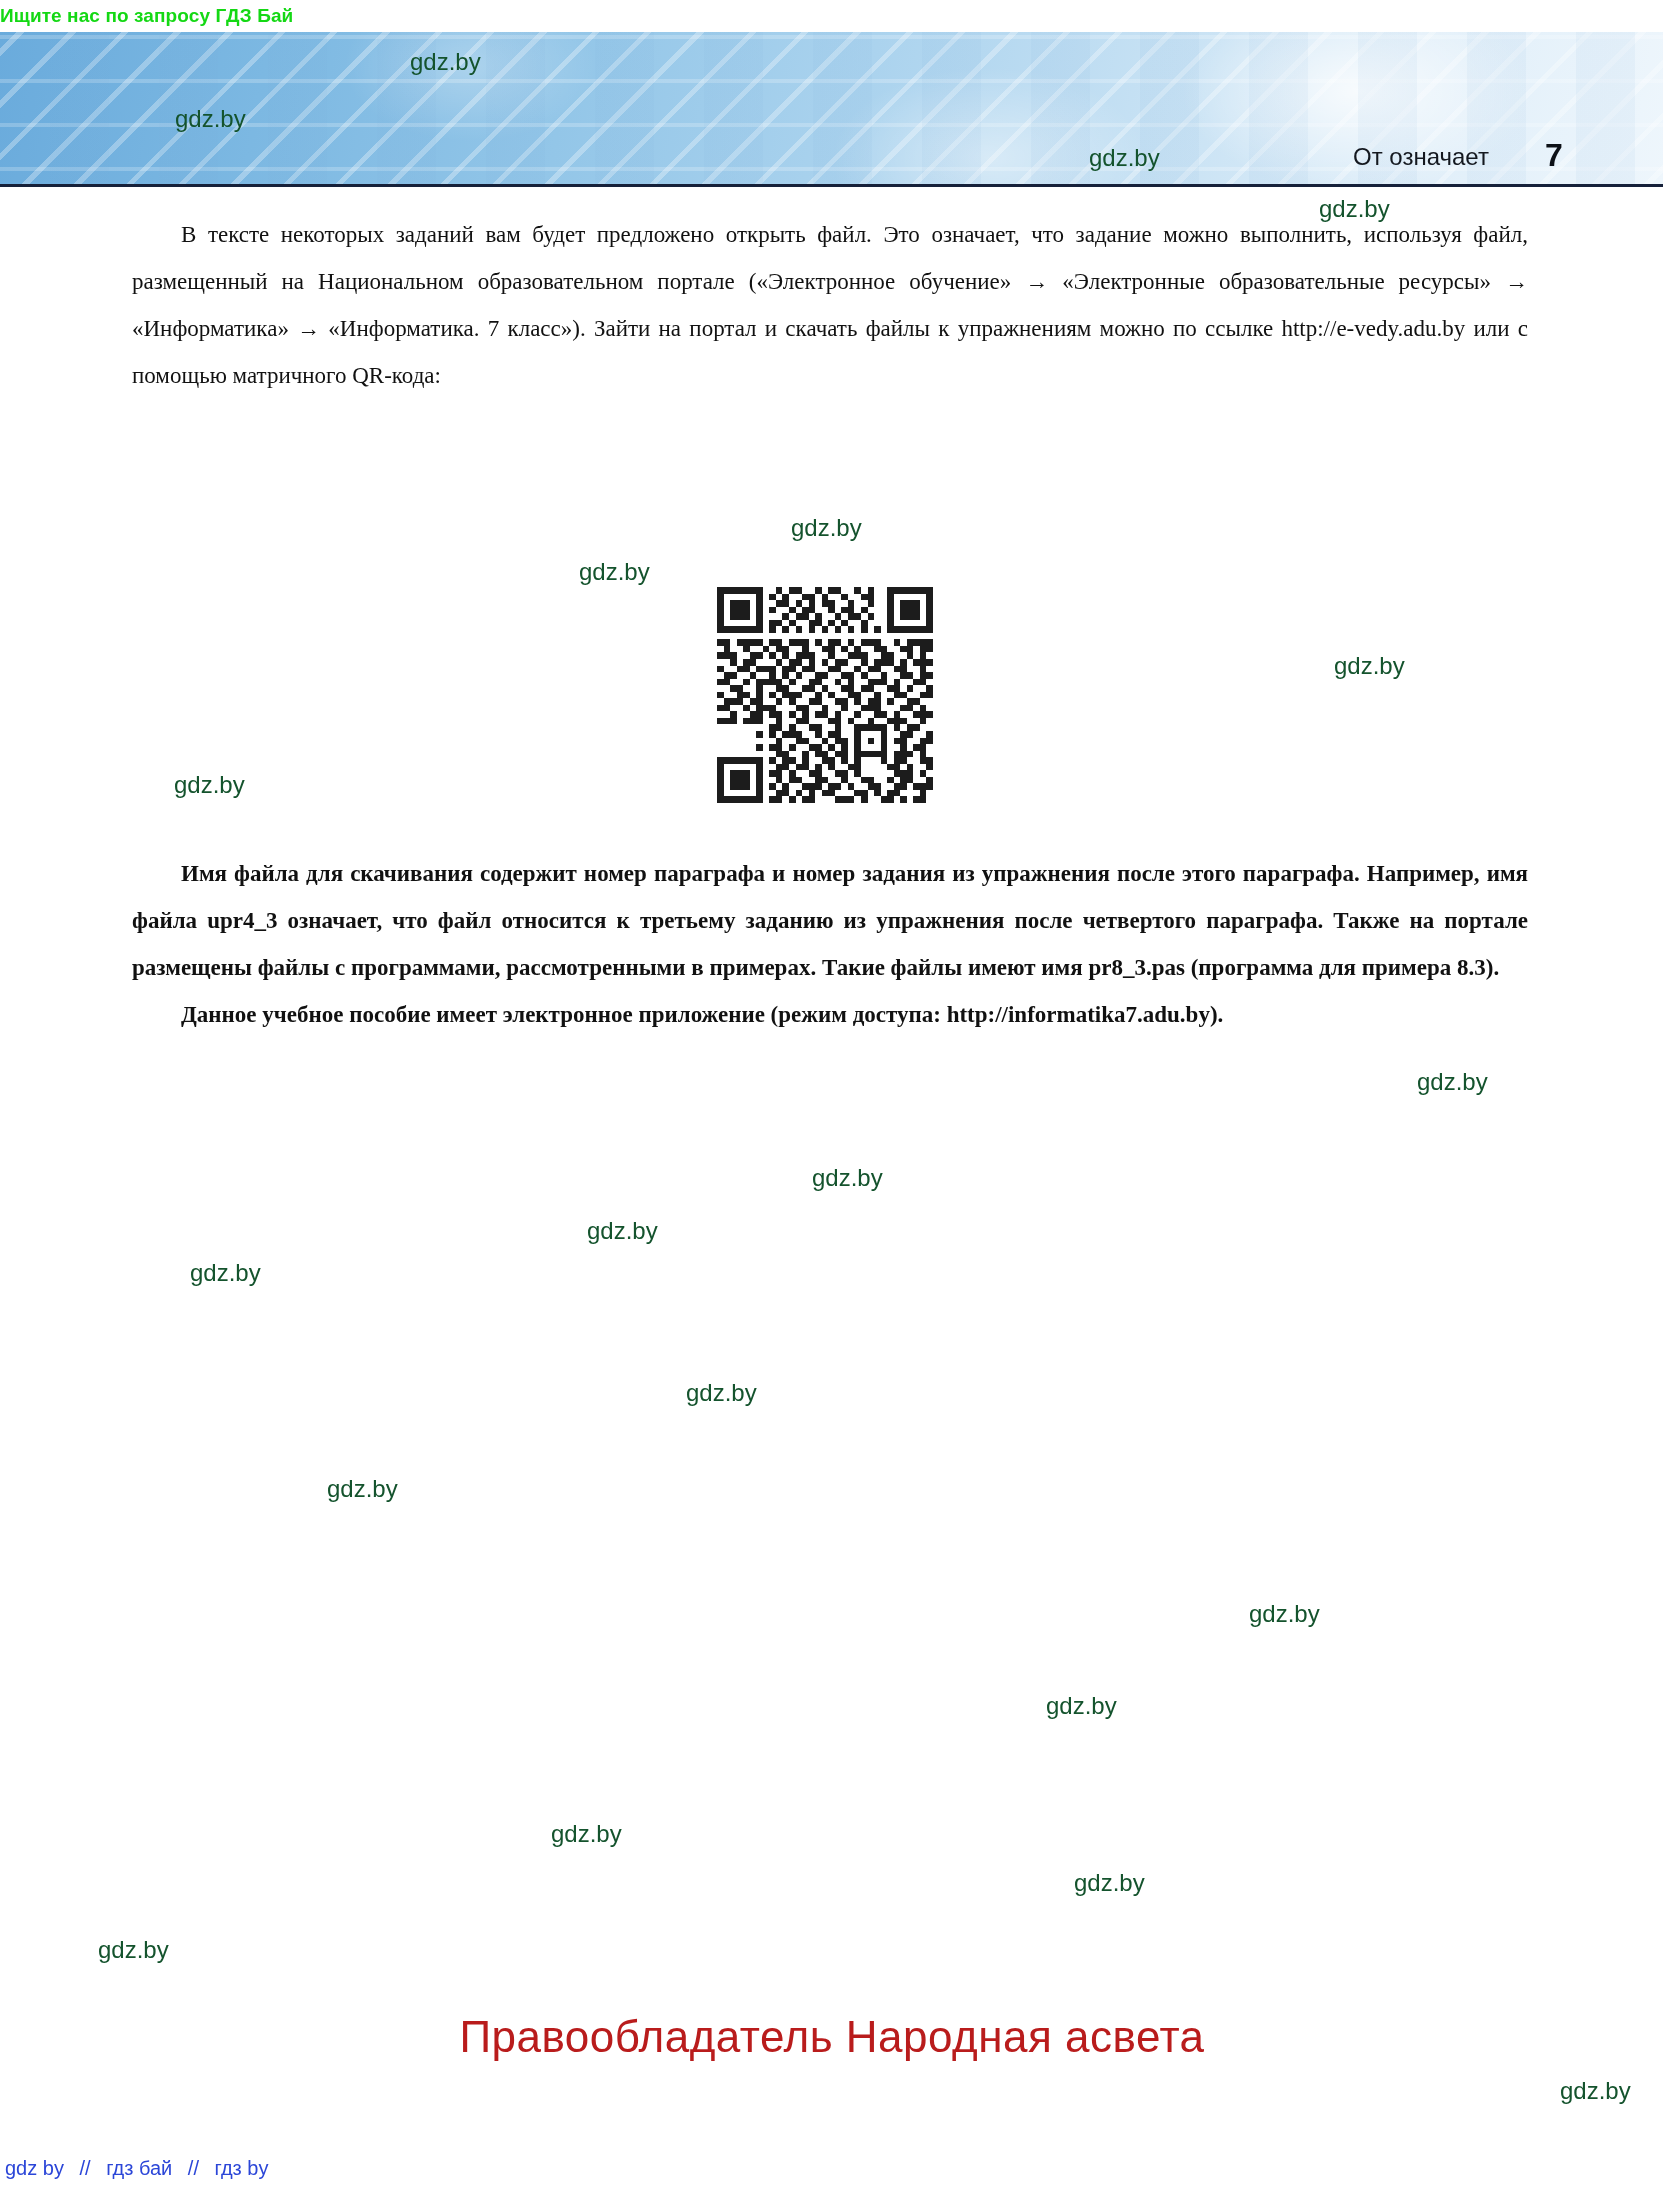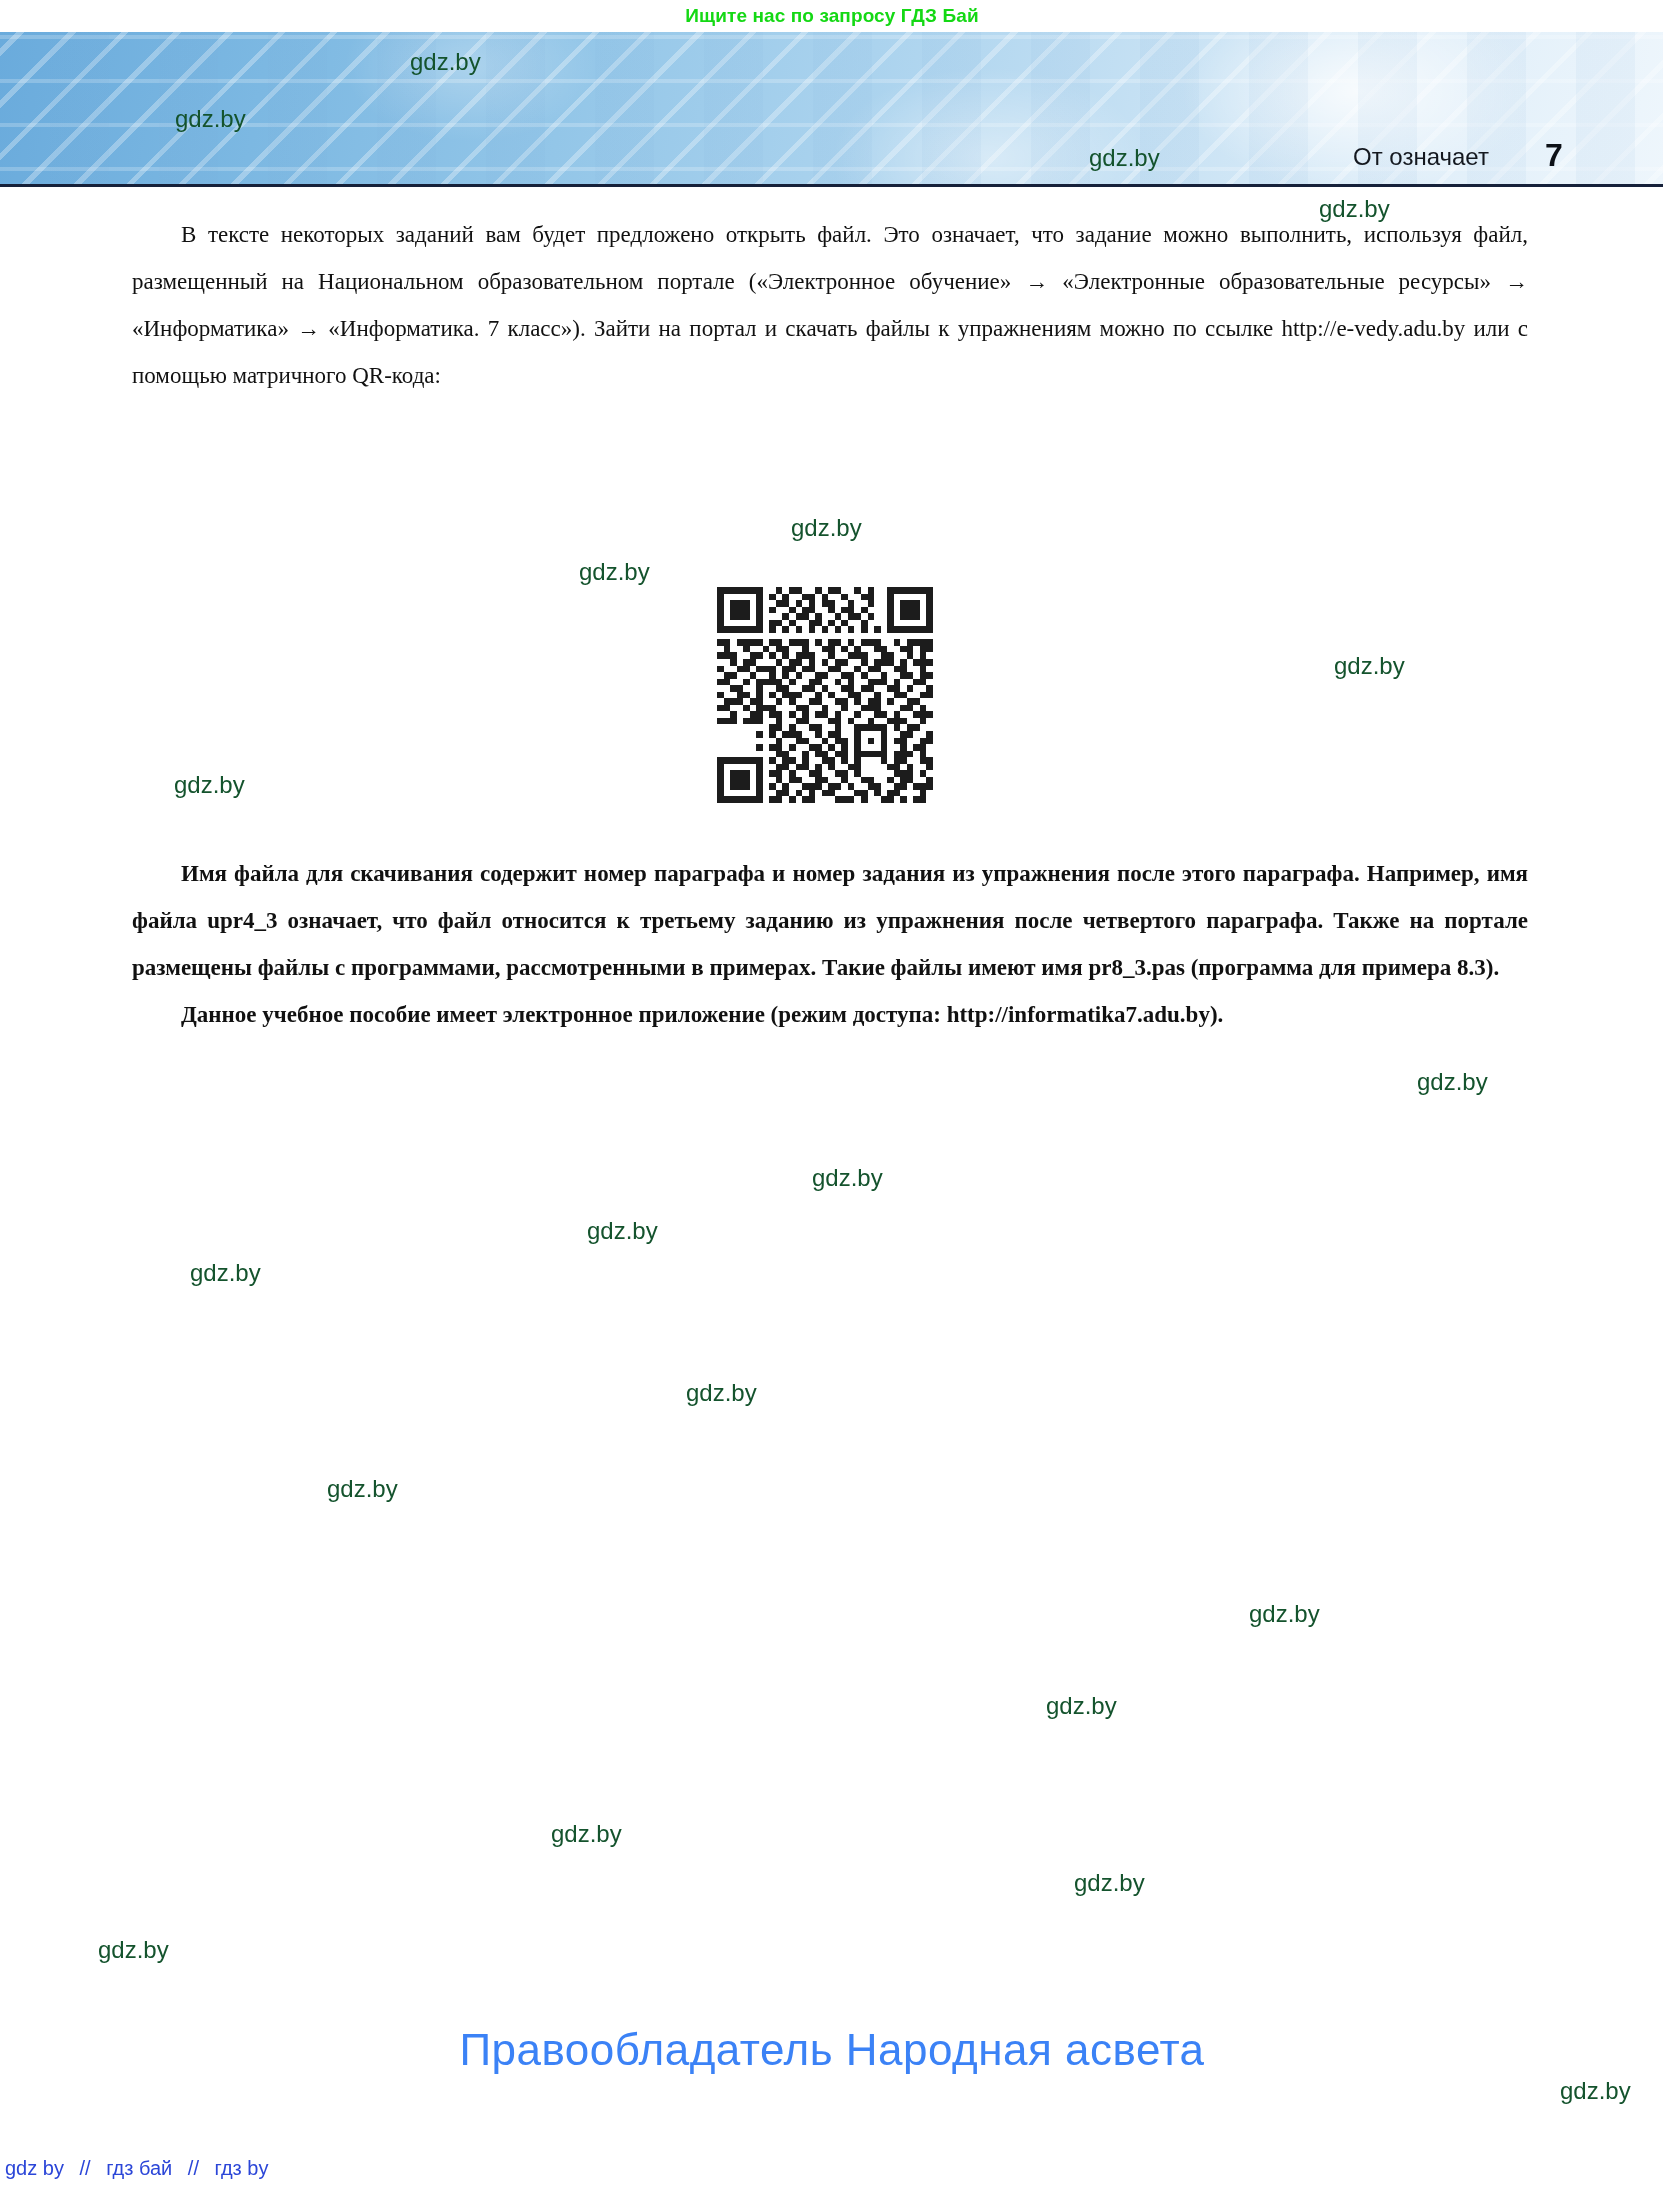--- a/index.html
+++ b/index.html
@@ -19,21 +19,21 @@
 
   
   .promo-strip {
     position: absolute;
     top: 0; left: 0;
     width: 1664px;
     height: 32px;
     background: #ffffff;
     display: flex;
     align-items: center;
-    justify-content: center;
+    justify-content: flex-start;
   }
   .promo-text {
     font-family: "Liberation Sans", "DejaVu Sans", sans-serif;
     font-size: 19px;
     font-weight: 700;
     color: #14d814;
     letter-spacing: 0.1px;
     white-space: nowrap;
   }
 
@@ -158,23 +158,22 @@
 
   
   .rights-holder {
     position: absolute;
     top: 2012px;
     left: 0;
     width: 1664px;
     text-align: center;
     font-family: "Liberation Sans", "DejaVu Sans", sans-serif;
     font-size: 44px;
-    color: #3b82f6;
+    color: #b91c1c;
     letter-spacing: 0.5px;
-    margin-top: 13px;
   }
 
   
   .footer-bar {
     position: absolute;
     top: 2157px;
     left: 0;
     width: 1664px;
     text-align: left;
     font-family: "Liberation Sans", "DejaVu Sans", sans-serif;

